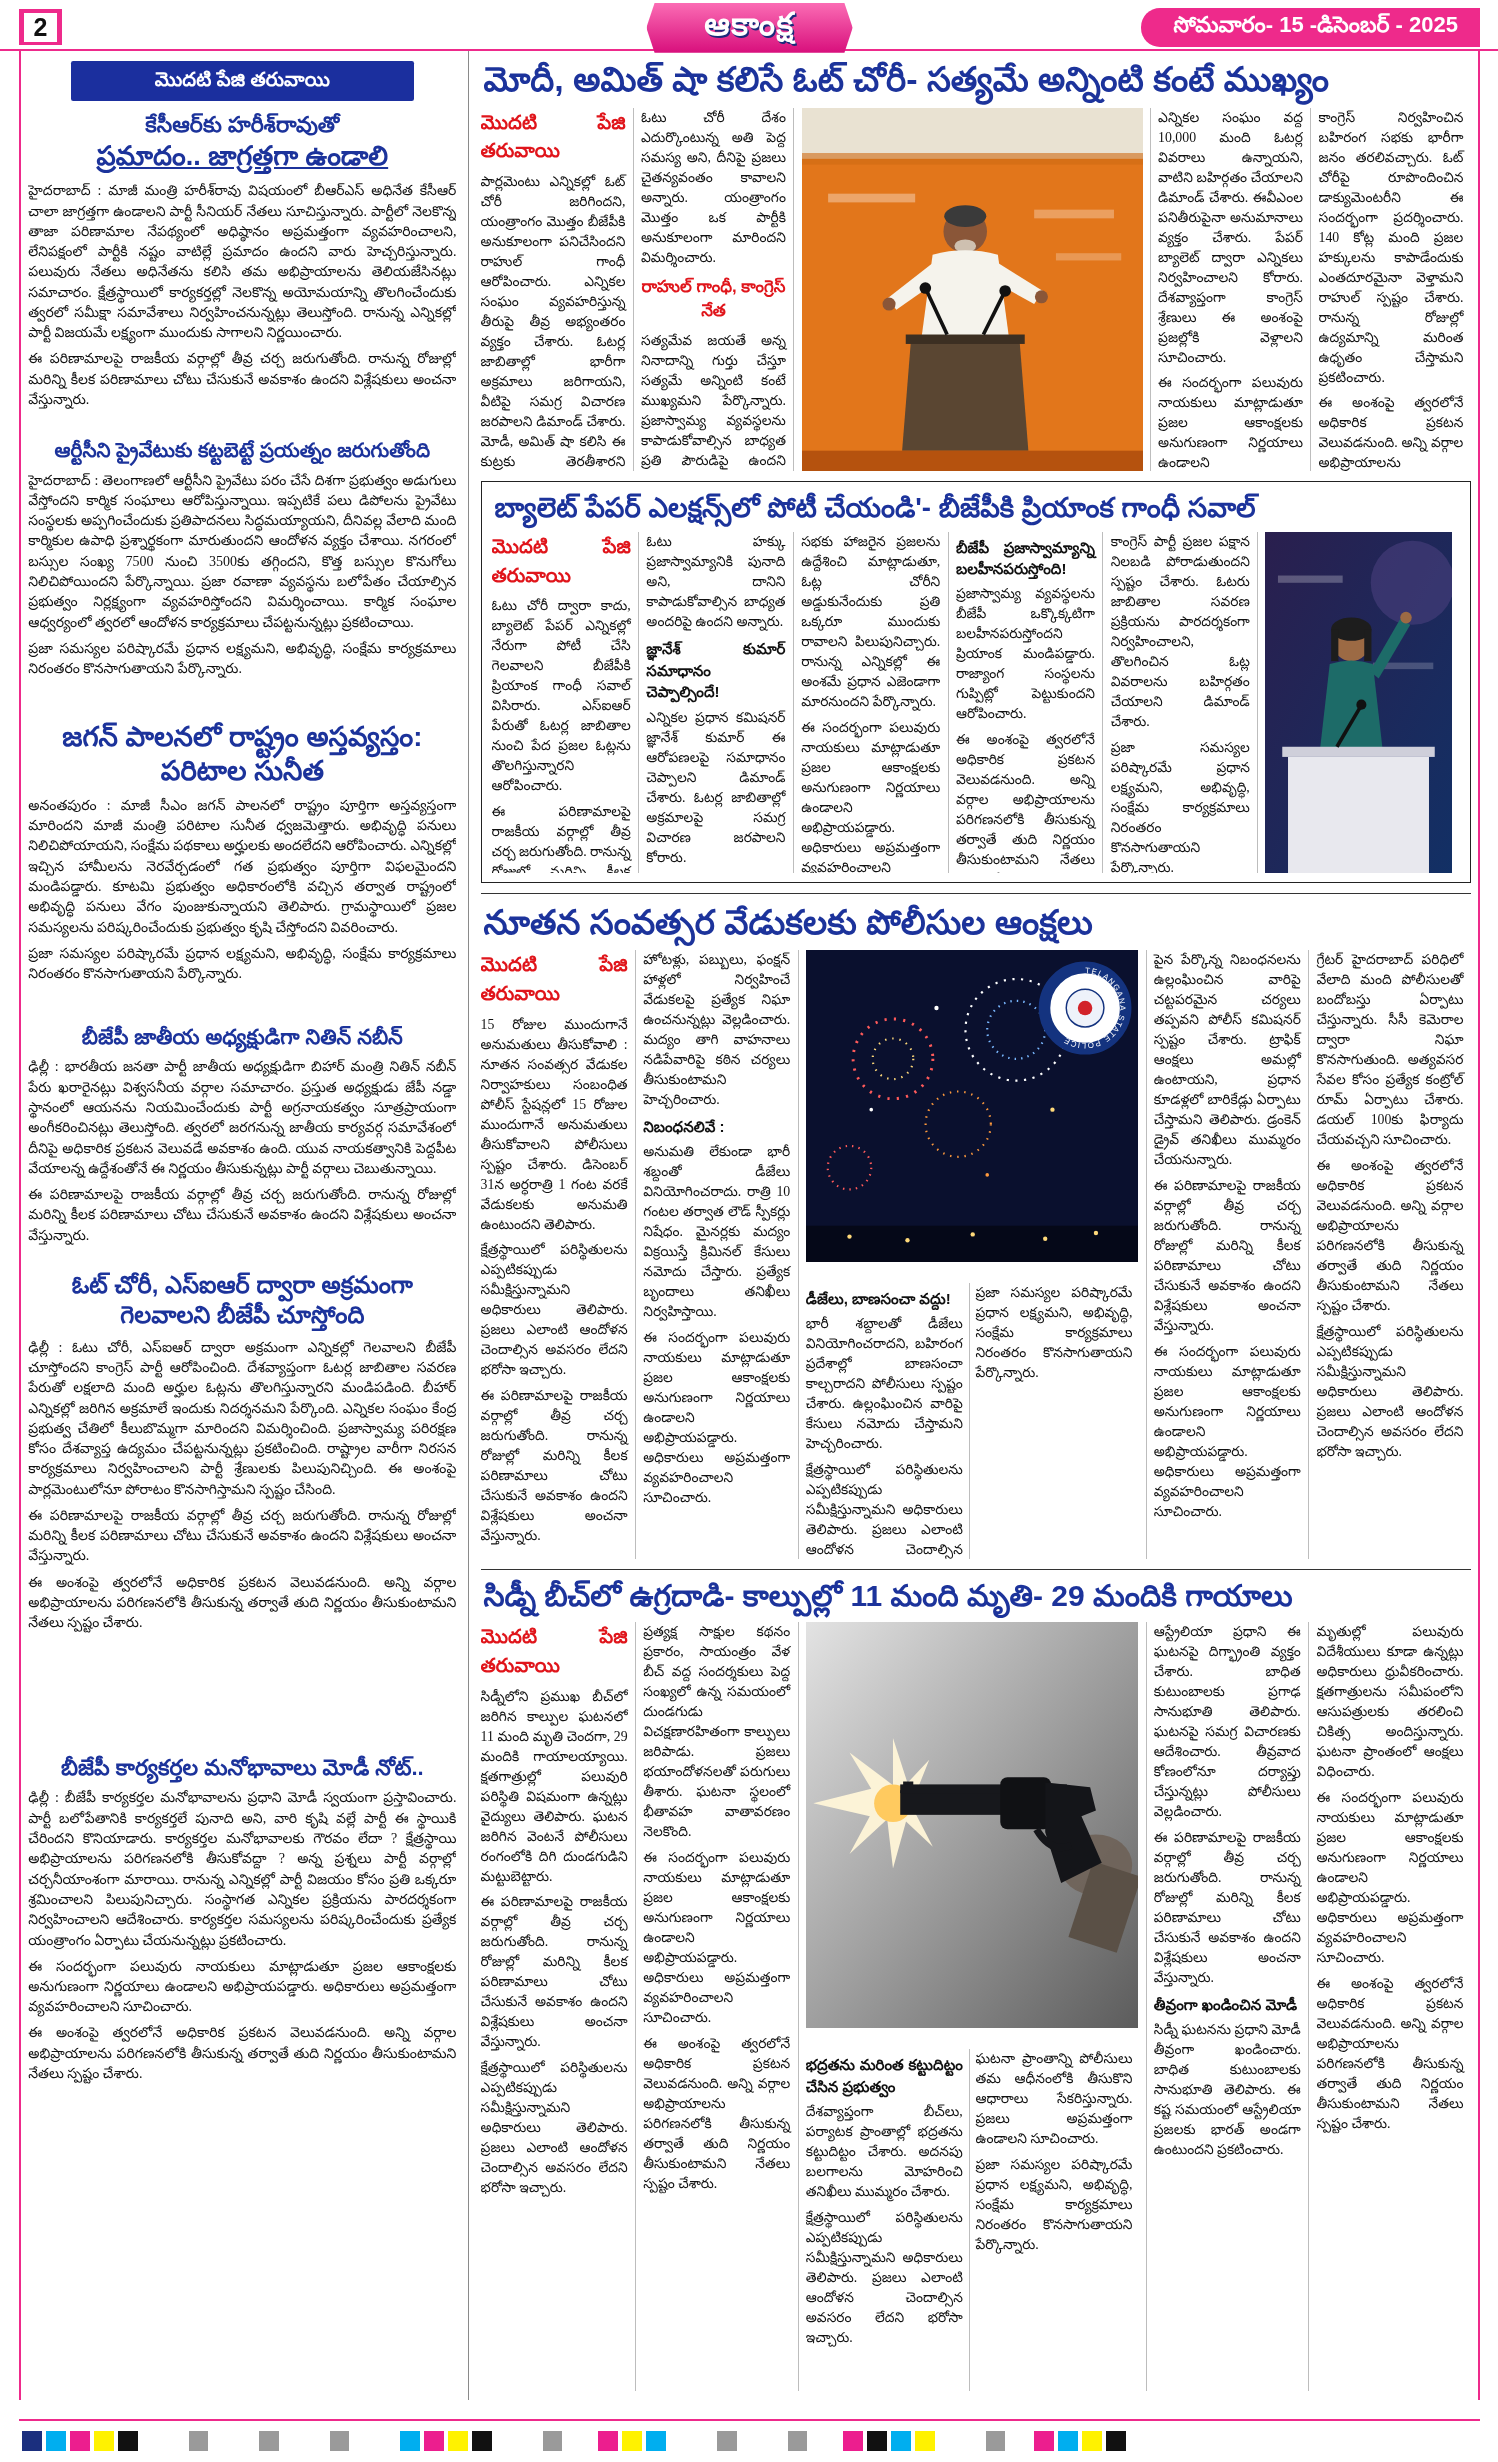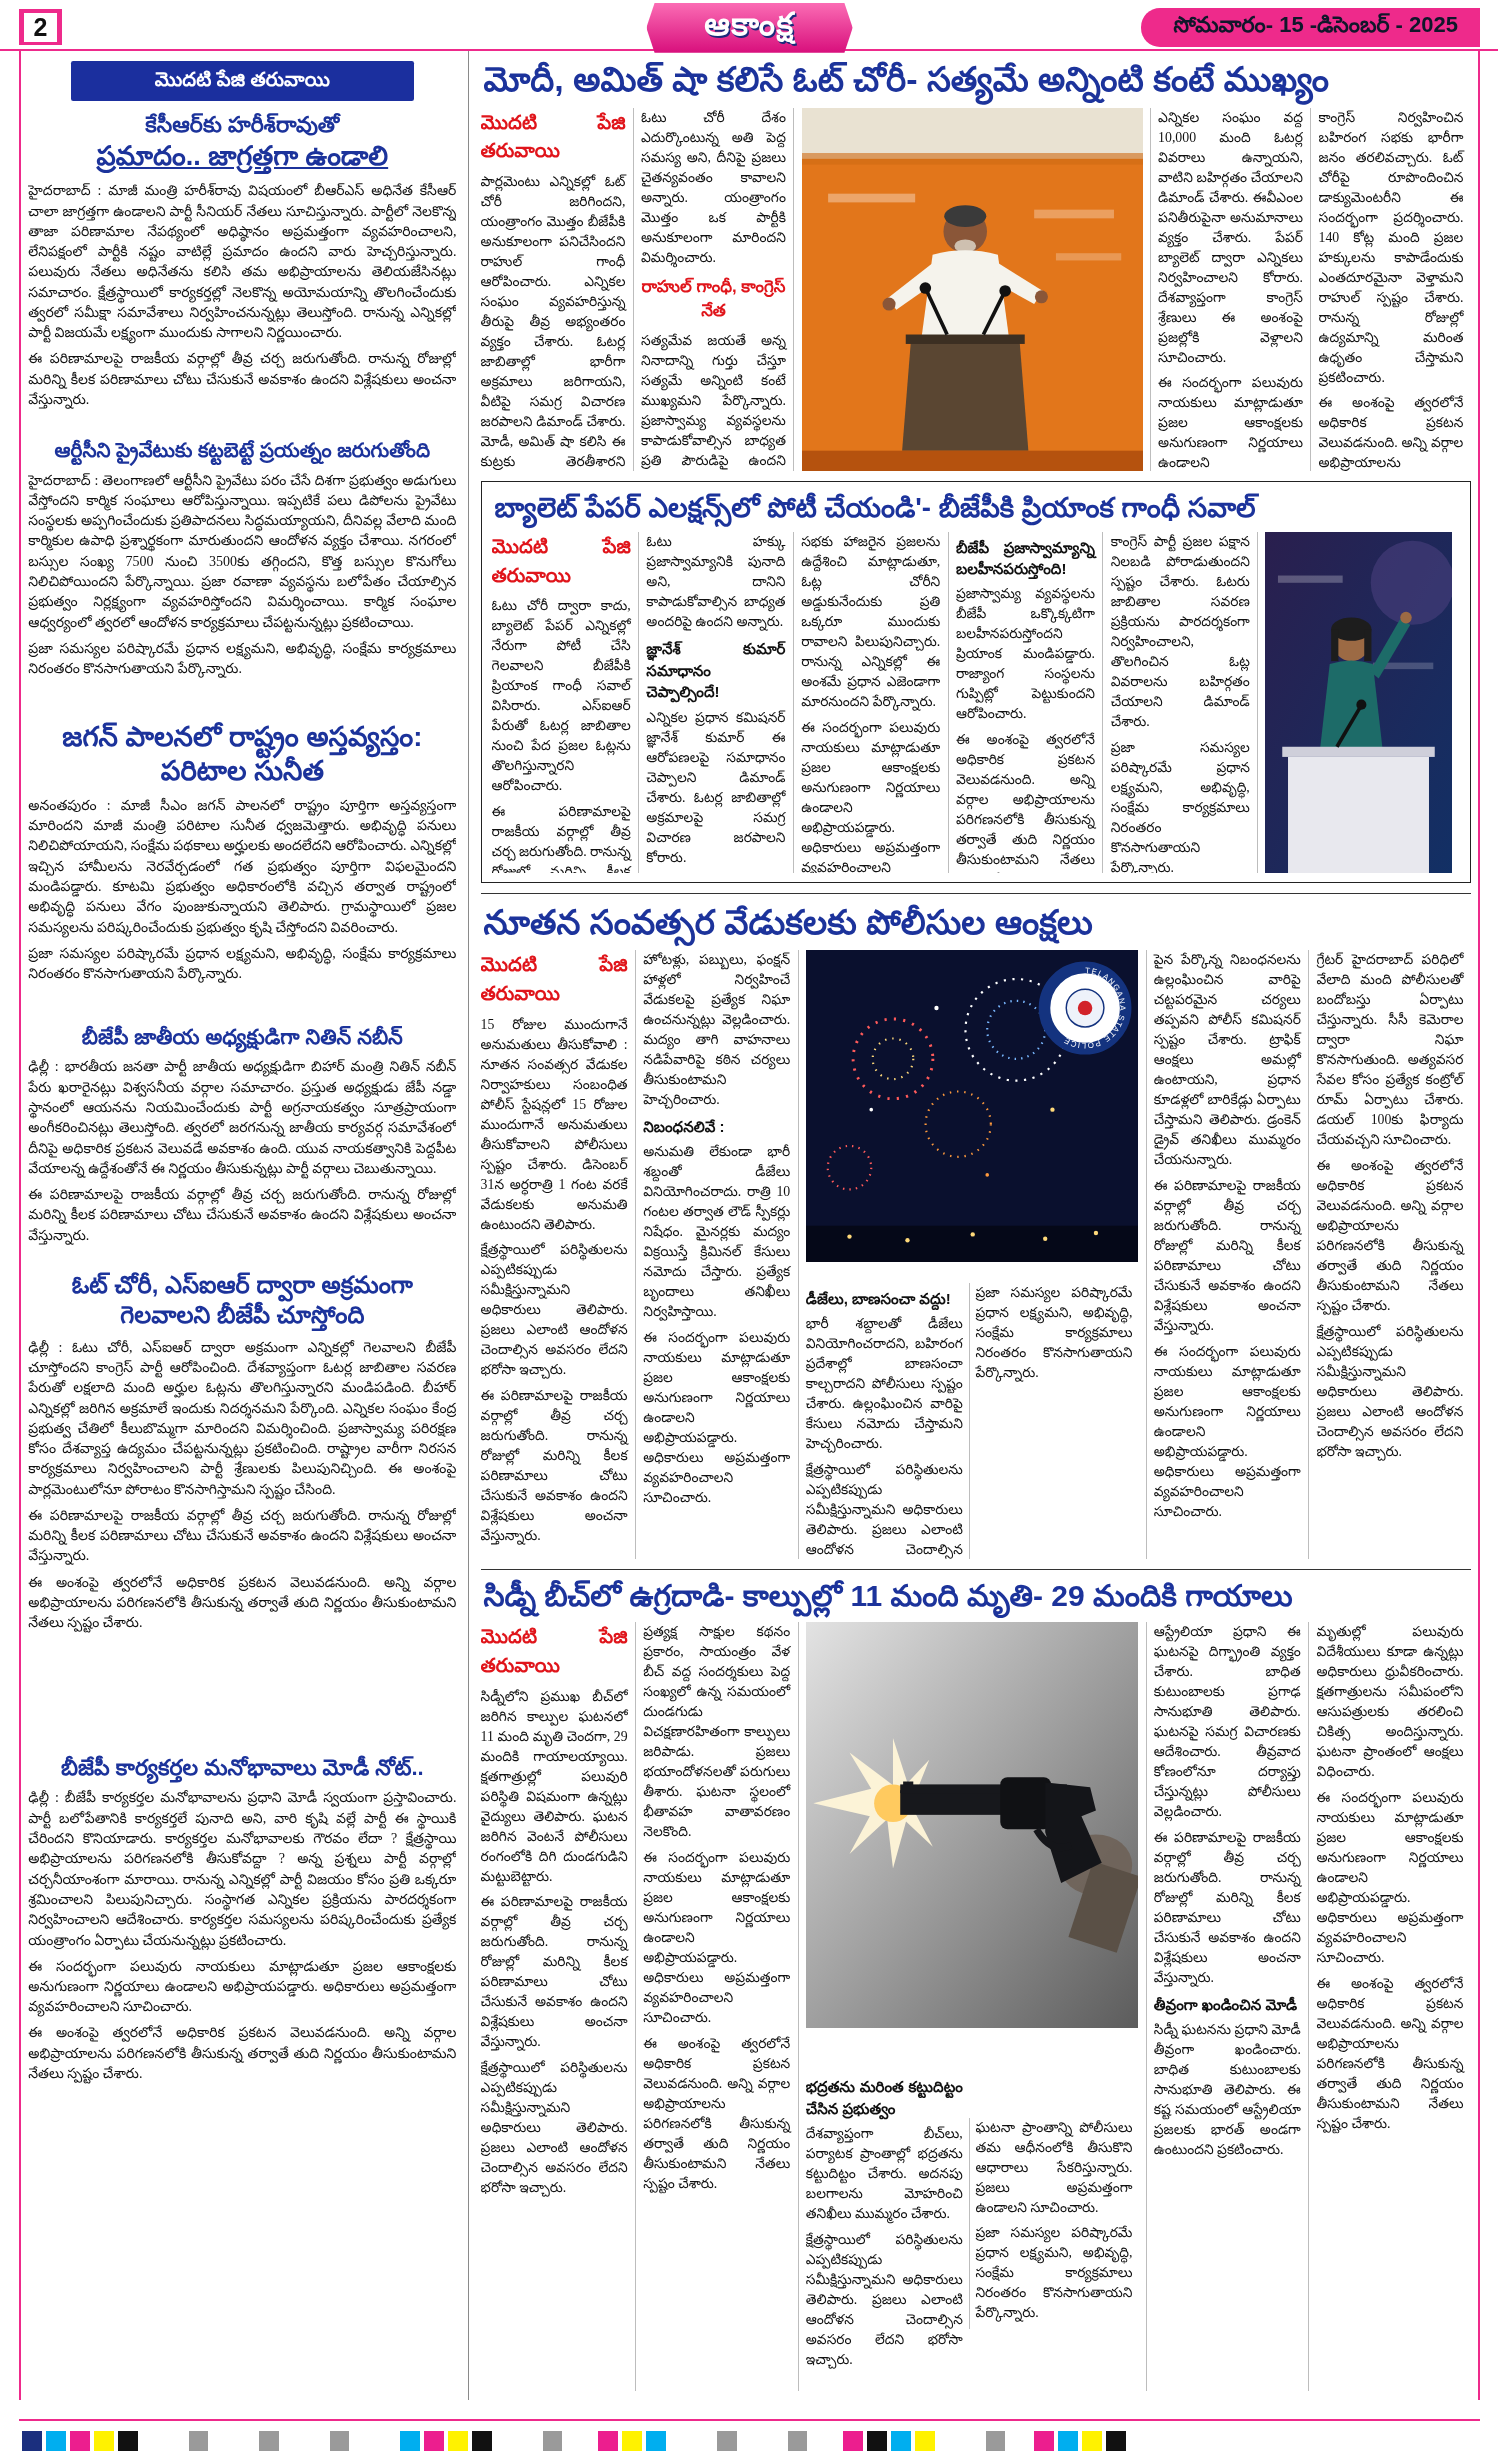--- a/index.html
+++ b/index.html
@@ -24,21 +24,21 @@
     font-weight:bold;font-family:"Liberation Sans",sans-serif;padding:0 4.4px;}
   .masthead{
     position:absolute;left:50%;top:2.9px;transform:translateX(-50%);
     background:linear-gradient(180deg,#fb6cb4,#d80f7c);
     color:#fff;font-family:"Liberation Sans",sans-serif;font-weight:bold;
     font-size:32px;padding:2.9px 58px;
     clip-path:polygon(4% 0,96% 0,100% 50%,96% 100%,4% 100%,0 50%);
     text-shadow:1.5px 1.5px 0 #1a2a7a;letter-spacing:1.5px;
   }
   .date-banner{
-    background:var(--pink);color:#0f172a;font-weight:bold;
+    background:var(--pink);color:#ffffff;font-weight:bold;
     font-family:"Liberation Sans",sans-serif;font-size:22px;
     padding:4.4px 22px 4.4px 32px;border-radius:19px 0 0 19px;
   }
   
   .content{
     margin:0 19px;height:2349px;overflow:hidden;display:flex;
     border-left:2.2px solid var(--pink);border-right:2.2px solid var(--pink);
   }
   .left-col{width:448px;flex:none;padding:7.3px 11.6px 7.3px 7.3px;border-right:1.5px solid #8a8a8a;overflow:hidden;}
   .right-region{flex:1;padding:7.3px 7.3px 0 11.6px;display:flex;flex-direction:column;overflow:hidden;}
@@ -88,21 +88,21 @@
   .ph-gun{width:332px;height:406px;}
   .midblock{flex:none;width:348px;border-left:0.7px solid var(--rule);padding:0 7.3px;overflow:hidden;}
   .subcols{display:flex;margin-top:21px;}
   .subcol{flex:1;padding:0 5.8px;border-left:0.7px solid var(--rule);overflow:hidden;
     font-size:13.8px;line-height:1.45;text-align:justify;}
   .subcols > :first-child{border-left:none;padding-left:0;}
   .subcol p{margin:0 0 5.8px 0;}
   .h-police{height:609px;}
   .police-subs{height:283px;}
   .h-sydney{height:769px;}
-  .sydney-subs{height:348px;align-items:center;}
+  .sydney-subs{height:348px;}
   .sep-top{border-top:1.5px solid #333;padding-top:7.3px;}
   
   .bottom-rule{position:absolute;left:19px;right:19px;bottom:41px;height:2.2px;background:var(--pink);}
   .colorbar{position:absolute;left:22px;right:22px;bottom:10px;height:22px;display:flex;align-items:center;}
   .cb-group{display:flex;gap:4.4px;}
   .cb-sq{width:19.6px;height:19.6px;}
 </style>
 </head>
 <body>
 

